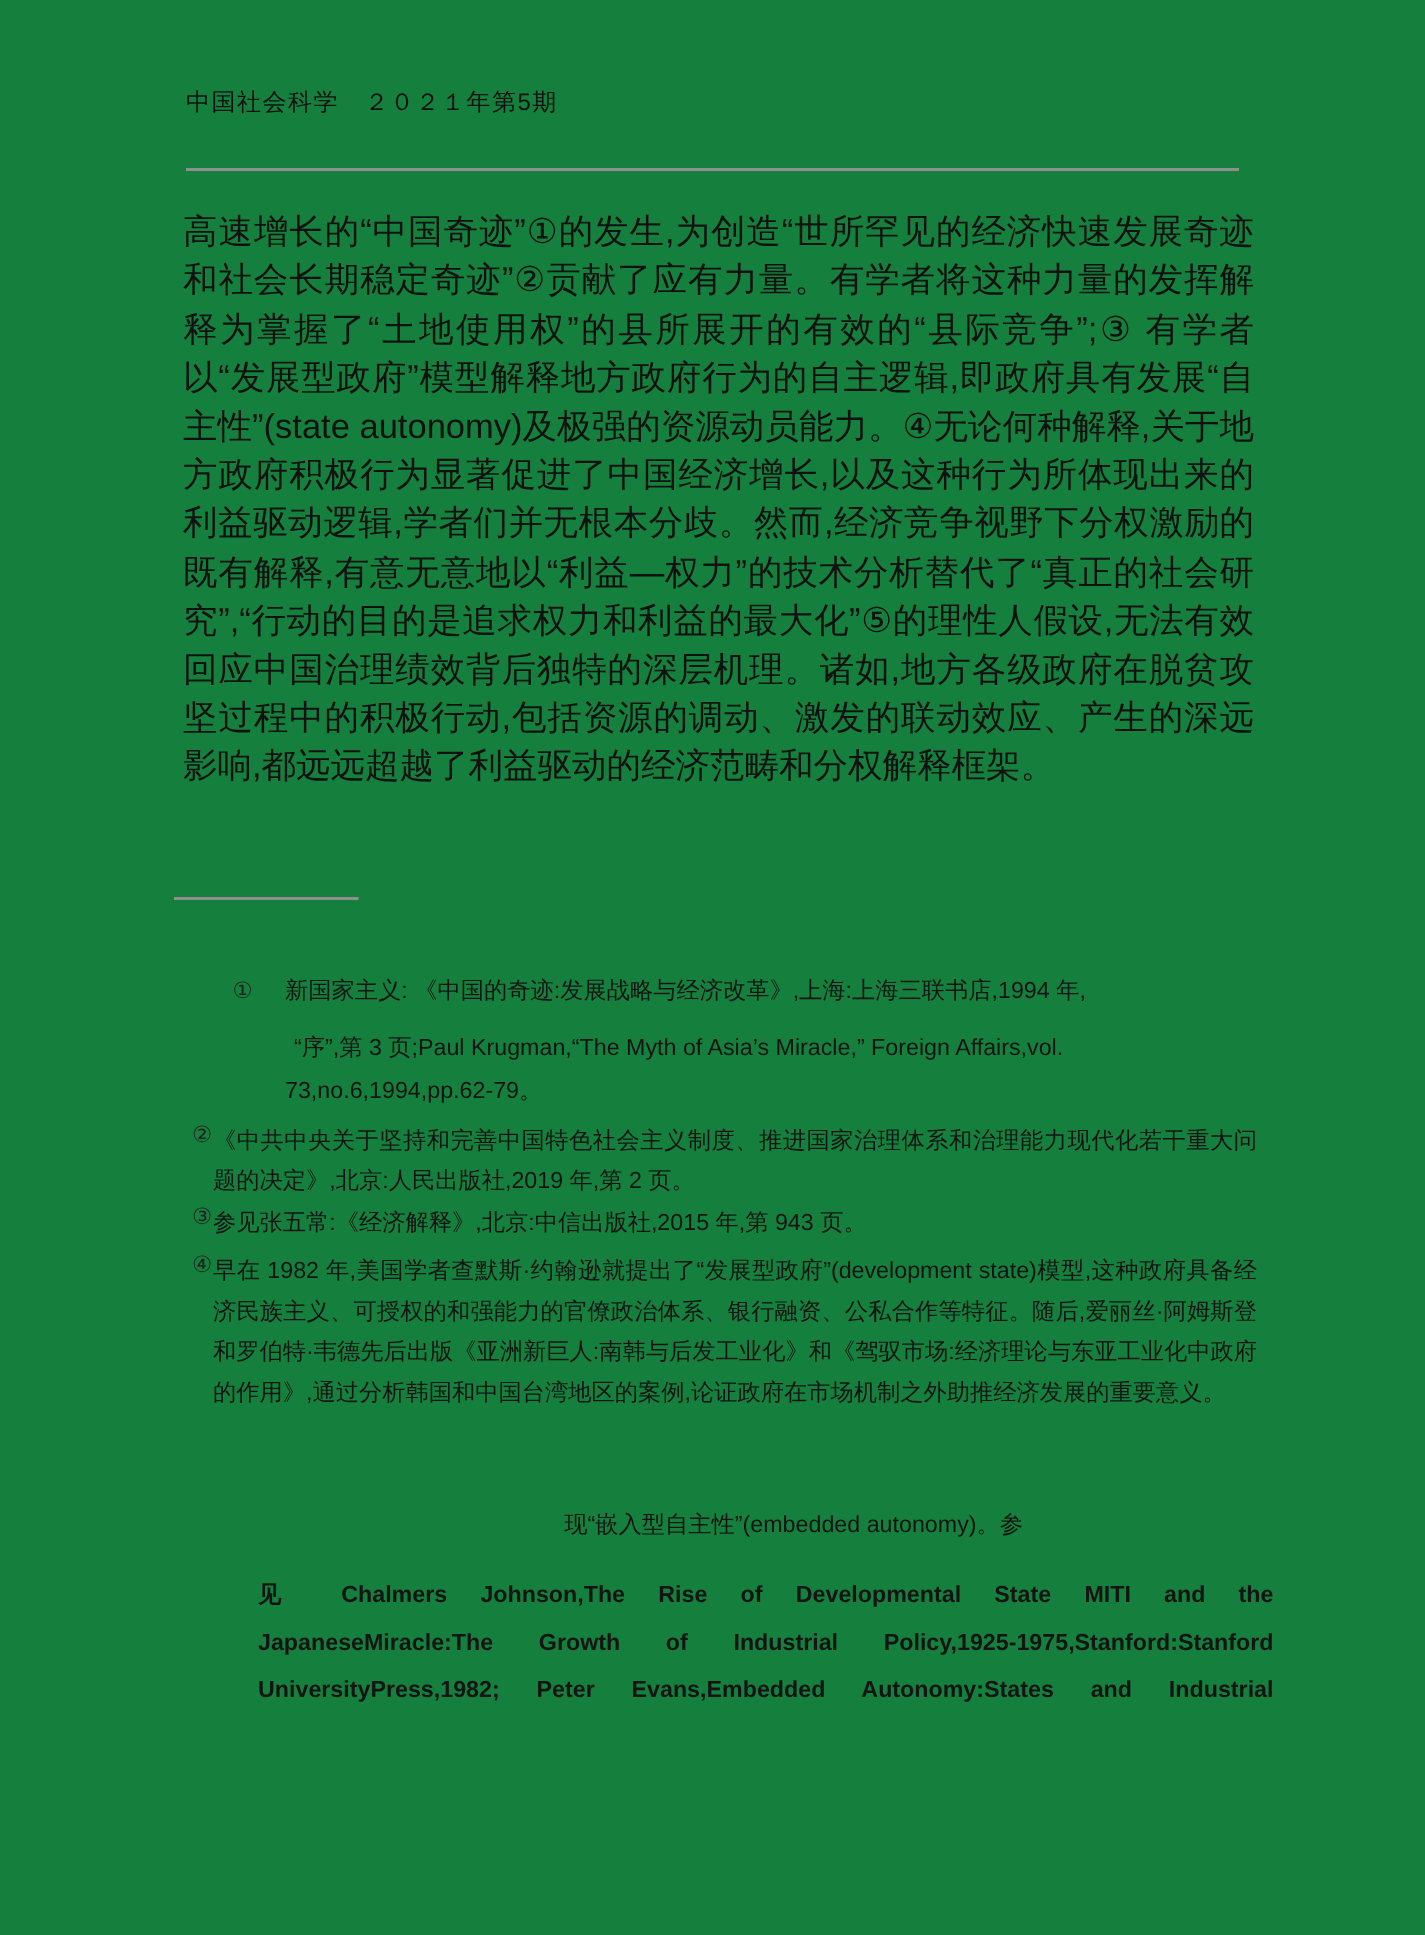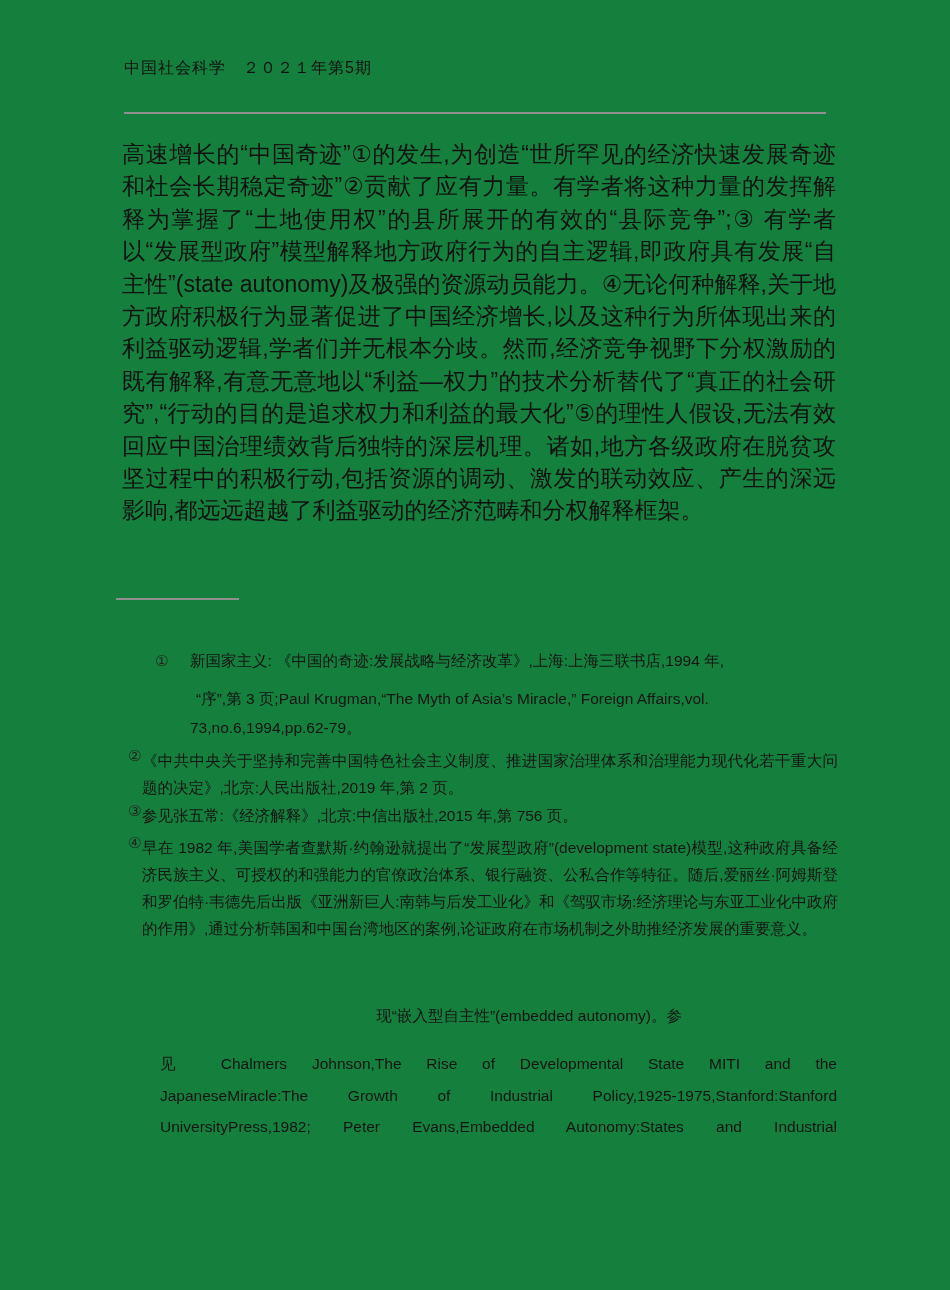--- a/index.html
+++ b/index.html
@@ -105,21 +105,21 @@
   
   .fn-centered {
     top: 1006px;
     left: 122px;
     width: 560px;
     text-align: right;
     white-space: nowrap;
   }
 
   
-  .fn-refs { top: 1054px; left: 160px; width: 677px; height: 100px; }
+  .fn-refs { top: 1054px; left: 172px; width: 677px; height: 100px; font-weight: bold; }
   .ref-line {
     position: absolute;
     left: 0;
     width: 100%;
     text-align: justify;
     text-align-last: justify;
     line-height: 20px;
   }
   .ref-line.r1 { top: 0; }
   .ref-line.r2 { top: 32px; }
@@ -147,21 +147,21 @@
     <div class="fn1-l3">73,no.6,1994,pp.62-79。</div>
   </div>
 
   <div class="fn fn2">
     <span class="fn-num">②</span>
     <div class="fn-body">《中共中央关于坚持和完善中国特色社会主义制度、推进国家治理体系和治理能力现代化若干重大问题的决定》,北京:人民出版社,2019 年,第 2 页。</div>
   </div>
 
   <div class="fn fn3">
     <span class="fn-num">③</span>
-    <div class="fn-body">参见张五常:《经济解释》,北京:中信出版社,2015 年,第 756 页。</div>
+    <div class="fn-body">参见张五常:《经济解释》,北京:中信出版社,2015 年,第 943 页。</div>
   </div>
 
   <div class="fn fn4">
     <span class="fn-num">④</span>
     <div class="fn-body">早在 1982 年,美国学者查默斯·约翰逊就提出了“发展型政府”(development state)模型,这种政府具备经济民族主义、可授权的和强能力的官僚政治体系、银行融资、公私合作等特征。随后,爱丽丝·阿姆斯登和罗伯特·韦德先后出版《亚洲新巨人:南韩与后发工业化》和《驾驭市场:经济理论与东亚工业化中政府的作用》,通过分析韩国和中国台湾地区的案例,论证政府在市场机制之外助推经济发展的重要意义。</div>
   </div>
 
 
   <div class="fn-centered">现“嵌入型自主性”(embedded autonomy)。参</div>
 

